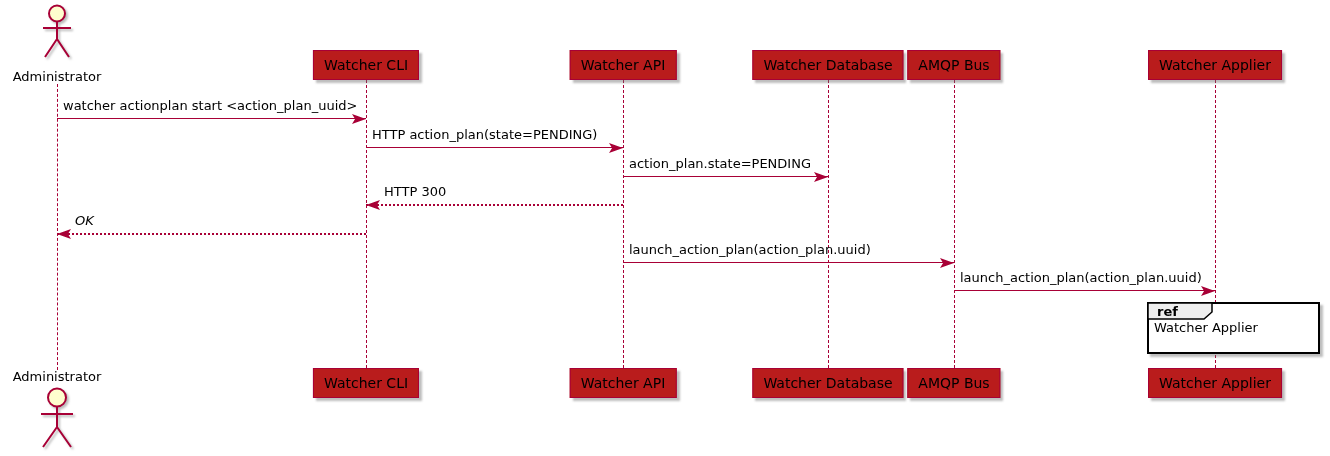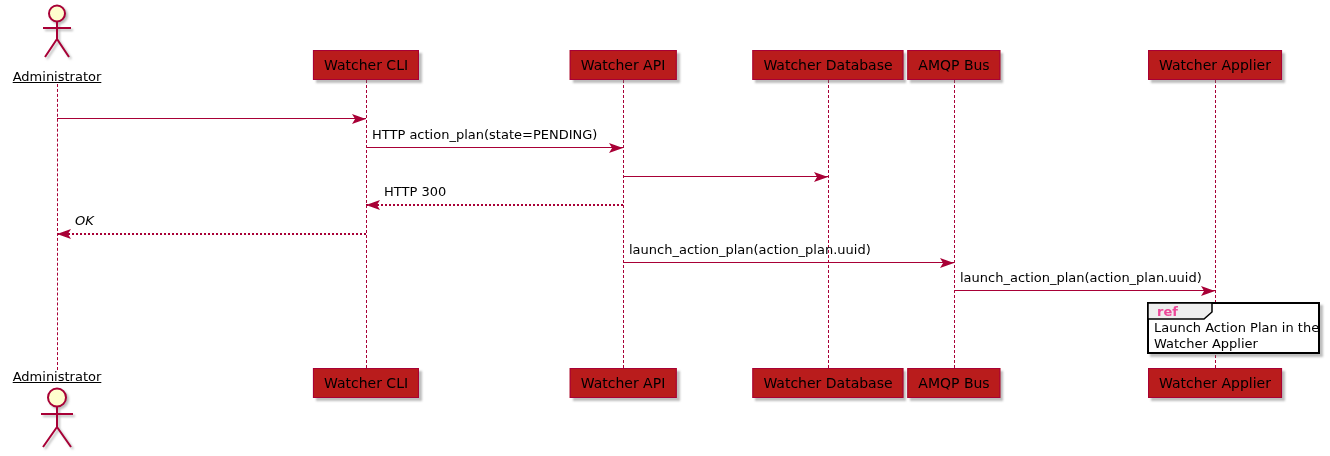--- a/index.html
+++ b/index.html
@@ -37,39 +37,39 @@
   .mline.dotted { border-top: 2px dotted #A80036; }
   .mhead { position: absolute; width: 14px; height: 10px; background: #A80036; z-index: 2; }
   .mhead.right { clip-path: polygon(0 0, 100% 50%, 0 100%, 22% 50%); }
   .mhead.left  { clip-path: polygon(100% 0, 0 50%, 100% 100%, 78% 50%); }
   .mlabel { position: absolute; font-size: 13px; color: #000; white-space: nowrap; z-index: 2; }
 
   
   .actor-svg { position: absolute; z-index: 2; filter: drop-shadow(2px 2px 1px rgba(120,120,120,0.5)); }
   .actor-label {
     position: absolute; transform: translateX(-50%);
-    font-size: 13px; color: #000; white-space: nowrap; z-index: 2; text-decoration: underline;
+    font-size: 13px; color: #000; white-space: nowrap; z-index: 2;
   }
   #actor-figure-top { left: 37px; top: 4px; }
   #actor-label-top { left: 57px; top: 69px; }
   #actor-label-bottom { left: 57px; top: 369px; }
   #actor-figure-bottom { left: 37px; top: 387px; }
 
   
   #ref-box {
     position: absolute; left: 1147px; top: 302px;
     width: 173px; height: 52px;
     background: #ffffff; border: 2px solid #000;
     box-shadow: 3px 3px 2px rgba(110,110,110,0.45);
     z-index: 3;
   }
   #ref-tab { position: absolute; left: -1px; top: -1px; }
   #ref-keyword {
     position: absolute; left: 8px; top: 0px;
-    font-size: 13px; font-weight: bold; color: #ec4899; z-index: 1;
+    font-size: 13px; font-weight: bold; color: #000000; z-index: 1;
   }
   #ref-lines { margin-top: 16px; }
   .ref-line { font-size: 13px; color: #000; line-height: 16px; padding-left: 5px; white-space: nowrap; }
 </style>
 </head>
 <body>
 
 <div id="diagram">
 
   <svg id="actor-figure-top" class="actor-svg" width="40" height="60" viewBox="0 0 40 60">
@@ -83,21 +83,20 @@
     <circle cx="20" cy="10.5" r="9" fill="#FEFECE" stroke="#A80036" stroke-width="2"></circle>
     <path d="M20,19.5 V40 M4,27 H36 M20,40 L6,60 M20,40 L34,60" fill="none" stroke="#A80036" stroke-width="2"></path>
   </svg>
 
   <div id="ref-box">
     <svg id="ref-tab" width="68" height="18" viewBox="0 0 68 18">
       <path d="M0,0 H64 V9 L56,16 H0 Z" fill="#EEEEEE" stroke="#000000" stroke-width="1.5"></path>
     </svg>
     <span id="ref-keyword">ref</span>
     <div id="ref-lines">
-      <div class="ref-line">Launch Action Plan in the</div>
       <div class="ref-line">Watcher Applier</div>
     </div>
   </div>
 
 <div class="lifeline" style="left: 57px; top: 84px; height: 286px;"></div>
     <div class="lifeline" style="left: 366px; top: 80px; height: 288px;"></div>
     <div class="pbox" style="left: 366px; top: 50px;">Watcher CLI</div>
     <div class="pbox" style="left: 366px; top: 368px;">Watcher CLI</div>
     <div class="lifeline" style="left: 623px; top: 80px; height: 288px;"></div>
     <div class="pbox" style="left: 623px; top: 50px;">Watcher API</div>
@@ -106,25 +105,27 @@
     <div class="pbox" style="left: 828px; top: 50px;">Watcher Database</div>
     <div class="pbox" style="left: 828px; top: 368px;">Watcher Database</div>
     <div class="lifeline" style="left: 954px; top: 80px; height: 288px;"></div>
     <div class="pbox" style="left: 954px; top: 50px;">AMQP Bus</div>
     <div class="pbox" style="left: 954px; top: 368px;">AMQP Bus</div>
     <div class="lifeline" style="left: 1215px; top: 80px; height: 288px;"></div>
     <div class="pbox" style="left: 1215px; top: 50px;">Watcher Applier</div>
     <div class="pbox" style="left: 1215px; top: 368px;">Watcher Applier</div>
     <div class="mline" style="left: 57px; top: 118px; width: 309px;"></div>
     <div class="mhead right" style="left: 352px; top: 114px;"></div>
+    <div class="mlabel" style="left: 63px; top: 98px;">watcher actionplan start &lt;action_plan_uuid&gt;</div>
     <div class="mline" style="left: 366px; top: 147px; width: 257px;"></div>
     <div class="mhead right" style="left: 609px; top: 143px;"></div>
     <div class="mlabel" style="left: 372px; top: 127px;">HTTP action_plan(state=PENDING)</div>
     <div class="mline" style="left: 623px; top: 176px; width: 205px;"></div>
     <div class="mhead right" style="left: 814px; top: 172px;"></div>
+    <div class="mlabel" style="left: 629px; top: 156px;">action_plan.state=PENDING</div>
     <div class="mline dotted" style="left: 366px; top: 204px; width: 257px;"></div>
     <div class="mhead left" style="left: 366px; top: 200px;"></div>
     <div class="mlabel" style="left: 384px; top: 184px;">HTTP 300</div>
     <div class="mline dotted" style="left: 57px; top: 233px; width: 309px;"></div>
     <div class="mhead left" style="left: 57px; top: 229px;"></div>
     <div class="mlabel" style="left: 75px; top: 213px; font-style: italic;">OK</div>
     <div class="mline" style="left: 623px; top: 262px; width: 331px;"></div>
     <div class="mhead right" style="left: 940px; top: 258px;"></div>
     <div class="mlabel" style="left: 629px; top: 242px;">launch_action_plan(action_plan.uuid)</div>
     <div class="mline" style="left: 954px; top: 290px; width: 261px;"></div>

